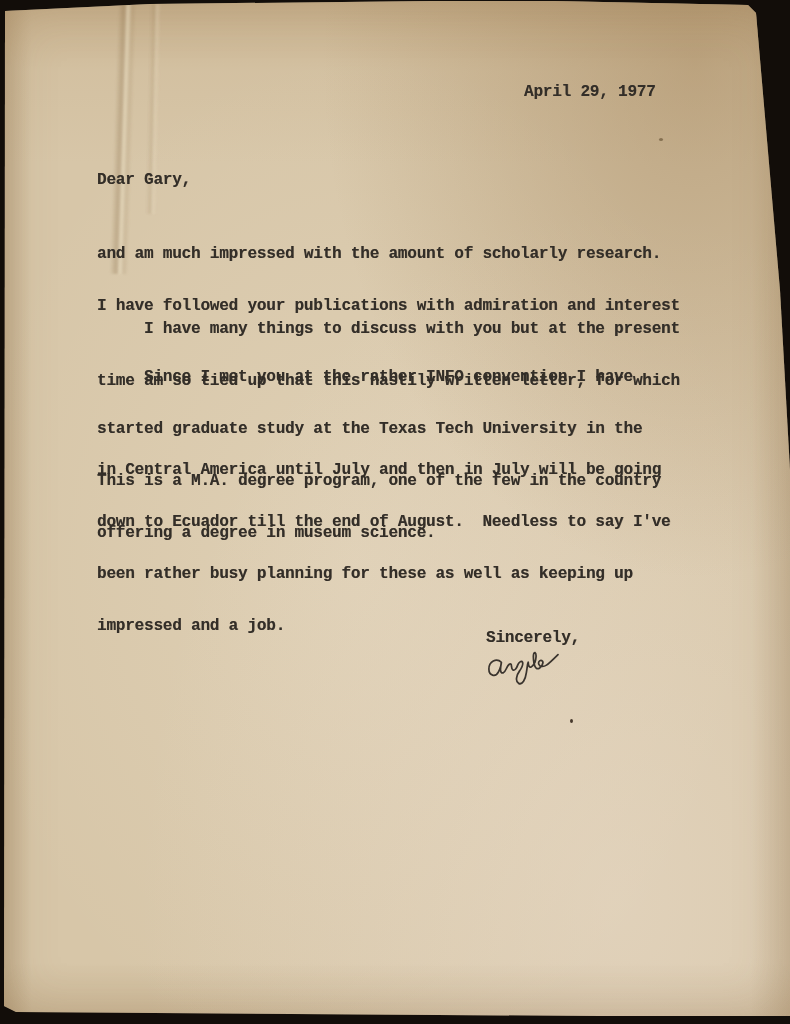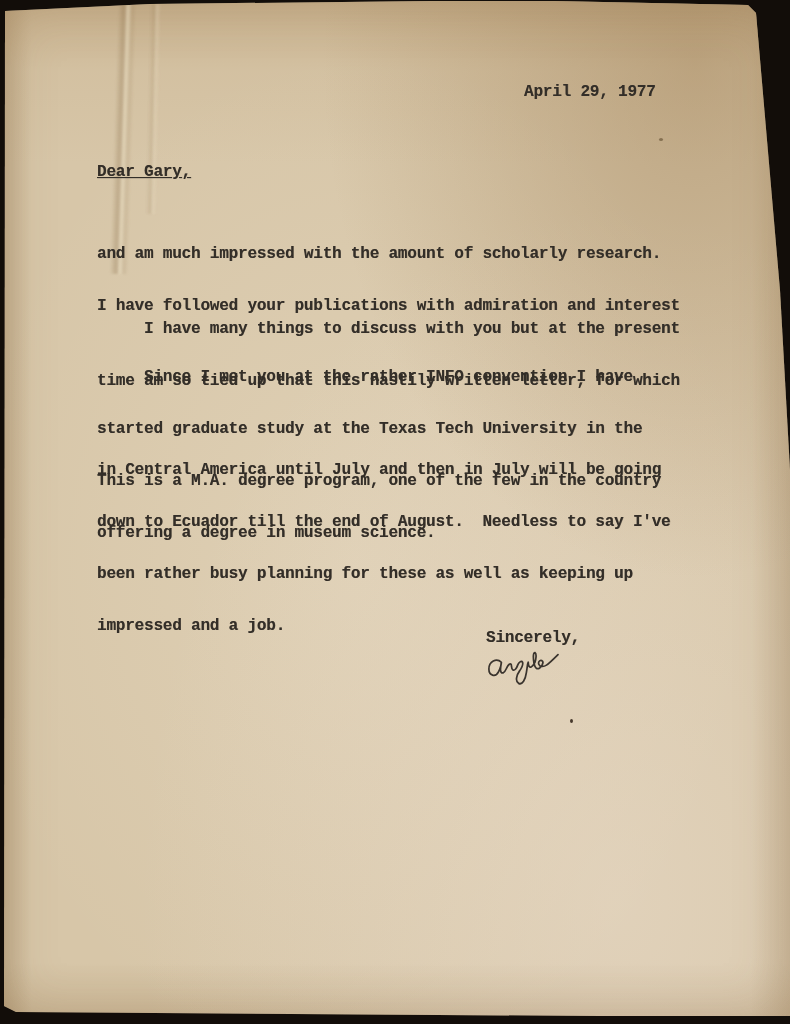--- a/index.html
+++ b/index.html
@@ -55,21 +55,21 @@
     font-family:"Liberation Mono","DejaVu Sans Mono",monospace;
     font-size:16px;
     font-weight:700;
     line-height:17.35px;
     color:#332e28;
     white-space:pre;
     text-shadow:0.3px 0.3px 0.6px rgba(51,46,40,0.55);
     letter-spacing:-0.2px;
   }
   .date-line{left:524px;top:84px;text-align:center;}
-  .salutation{left:97px;top:164px;text-decoration:underline;}
+  .salutation{left:97px;top:172px;}
   .para-1{left:97px;top:211px;}
   .para-2{left:97px;top:286px;}
   .para-3{left:97px;top:334px;}
   .para-4{left:97px;top:427px;}
   .para-5{left:97px;top:520px;}
   .closing{left:486px;top:630px;}
   .signature-wrap{
     position:absolute;left:486px;top:644px;width:96px;height:48px;
   }
   .signature-wrap svg{display:block;width:100%;height:100%;}

